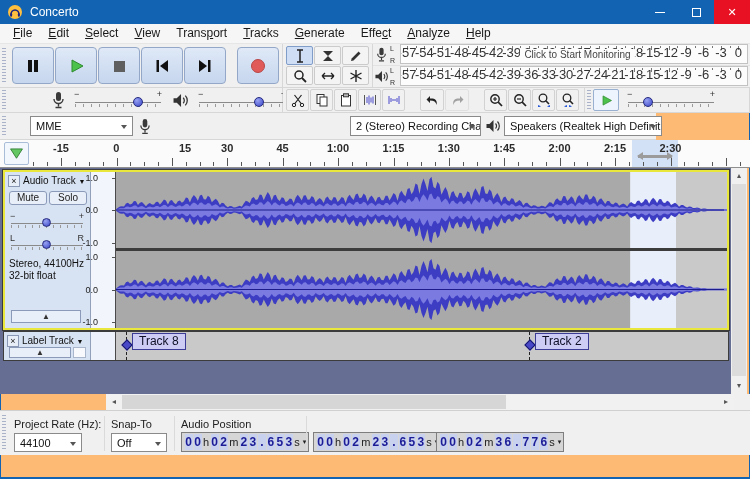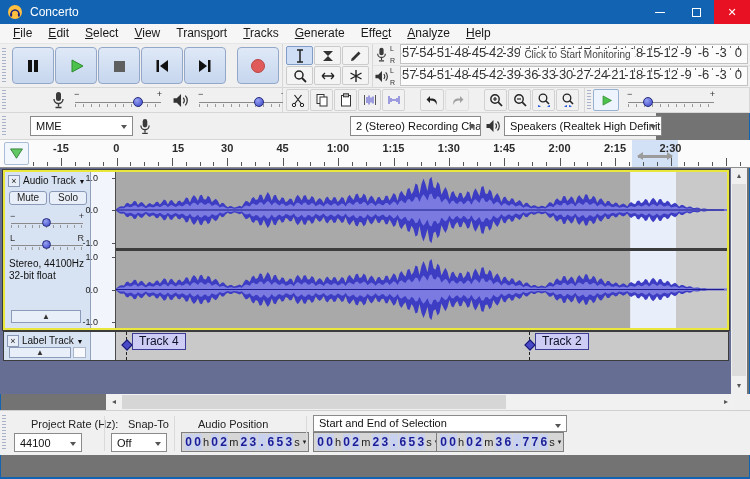--- a/index.html
+++ b/index.html
@@ -1,18 +1,18 @@
 <!DOCTYPE html>
 <html><head>
 <meta charset="utf-8">
 <style>
   html,body{margin:0;padding:0;background:#444;}
   *{box-sizing:border-box;user-select:none;}
   .win{position:relative;width:750px;height:479px;font-family:"Liberation Sans",sans-serif;
-       background:#737373;box-shadow:inset 0 0 0 1px #1264b2;overflow:hidden;}
+       background:#fdba74;box-shadow:inset 0 0 0 1px #1264b2;overflow:hidden;}
 
   
   .titlebar{position:absolute;left:0;top:0;width:750px;height:24px;background:#1264b2;display:flex;align-items:center;}
   .title-icon{margin-left:7px;width:16px;height:16px;flex:0 0 auto;}
   .title-text{color:#fff;font-size:12px;margin-left:7px;}
   .caps{position:absolute;right:0;top:0;height:24px;display:flex;}
   .cap{width:36px;height:24px;display:flex;align-items:center;justify-content:center;color:#fff;font-size:10px;}
   .cap-close{background:#e81123;font-size:11px;}
   .minline{display:block;width:10px;height:1px;background:#fff;}
   .maxbox{display:block;width:9px;height:9px;border:1px solid #fff;}
@@ -112,21 +112,21 @@
   .vscroll{position:absolute;left:734px;top:168px;width:16px;height:226px;background:#f0f0f0;}
   .vscroll .sbtn{position:absolute;left:0;width:16px;height:16px;font-size:8px;color:#555;text-align:center;line-height:16px;}
   .vthumb{position:absolute;left:1px;top:16px;width:14px;height:192px;background:#dcdcdc;}
   .hscroll{position:absolute;left:106px;top:394px;width:628px;height:16px;background:#f1f1f1;}
   .hscroll .sbtn{position:absolute;top:0;width:16px;height:16px;font-size:8px;color:#555;text-align:center;line-height:16px;}
   .hthumb{position:absolute;left:16px;top:1px;width:384px;height:14px;background:#d6d6d6;}
   .corner{position:absolute;left:734px;top:394px;width:16px;height:16px;background:#f0f0f0;}
 
   
   .selbar{position:absolute;left:0;top:410px;width:750px;height:45px;background:#f0f0f0;border-top:1px solid #d0d0d0;}
-  .sblabel{position:absolute;font-size:11px;color:#222;white-space:nowrap;margin-left:17px;}
+  .sblabel{position:absolute;font-size:11px;color:#222;white-space:nowrap;}
   .sep{position:absolute;top:5px;bottom:4px;width:1px;background:#dadada;}
   .timefield{position:absolute;height:20px;background:#d6d6d6;border:1px solid #7e7e7e;display:flex;align-items:center;padding:0 2px;}
   .tcell{display:inline-block;width:8px;text-align:center;background:#c8d2ee;color:#1c1c96;
          font-weight:bold;font-size:12px;line-height:16px;margin:0 0.5px;}
   .tunit{display:inline-block;color:#222;font-size:11px;padding:0 1px;}
   .tcaret{font-size:7px;color:#222;margin-left:2px;}
 
   
   .statusbar{position:absolute;left:0;top:455px;width:750px;height:22px;background:#f0f0f0;border-top:1px solid #dadada;}
   .statusmsg{position:absolute;left:38px;top:4px;font-size:11px;color:#222;}
@@ -561,21 +561,21 @@
       </span>
     <div class="ruler">
       <div class="ruler-sel">
         <i class="bar"></i>
         <i class="la"></i>
         <i class="ra"></i>
       </div>
       <div>
           <span class="tl-num" style="left: 29px;">-15</span>
           <span class="tl-num" style="left: 84.4px;">0</span>
-          <span class="tl-num" style="left: 146px;">15</span>
+          <span class="tl-num" style="left: 153px;">15</span>
           <span class="tl-num" style="left: 195.2px;">30</span>
           <span class="tl-num" style="left: 250.6px;">45</span>
           <span class="tl-num" style="left: 306px;">1:00</span>
           <span class="tl-num" style="left: 361.4px;">1:15</span>
           <span class="tl-num" style="left: 416.8px;">1:30</span>
           <span class="tl-num" style="left: 472.2px;">1:45</span>
           <span class="tl-num" style="left: 527.6px;">2:00</span>
           <span class="tl-num" style="left: 583px;">2:15</span>
           <span class="tl-num" style="left: 638.4px;">2:30</span>
           <span class="tl-num" style="left: 693.8px; margin-left: 46px;">2:45</span>
@@ -706,21 +706,21 @@
       <div class="lpanel">
         <span class="xbtn">×</span>
         <span class="ttitle"><span>Label Track</span> <span class="tcaret2">▼</span></span>
         <span class="collapsebtn" style="top:15px;left:5px;width:62px;height:11px;line-height:9px;">▲</span>
         <span style="position:absolute;left:69px;top:15px;width:13px;height:11px;background:#f7f9fd;border:1px solid #aab6cc;"></span>
       </div>
       <div class="lstrip"></div>
       <div id="labelarea">
           <div class="lstem" style="left: 10px;"></div>
           <div class="ldia" style="left: 7px;"></div>
-          <div class="lbox" style="left: 16px;">Track 4</div>
+          <div class="lbox" style="left: 16px;">Track 8</div>
           <div class="lstem" style="left: 413px;"></div>
           <div class="ldia" style="left: 410px;"></div>
           <div class="lbox" style="left: 419px;">Track 2</div>
         </div>
     </div>
 
     <div class="vscroll" style="left:731px;top:0;height:226px;">
       <span class="sbtn" style="top:0;">▴</span>
       <i class="vthumb"></i>
       <span class="sbtn" style="bottom:0;">▾</span>
@@ -755,22 +755,20 @@
         <span class="tcell">2</span>
         <span class="tcell">3</span>
         <span class="tcell">.</span>
         <span class="tcell">6</span>
         <span class="tcell">5</span>
         <span class="tcell">3</span>
         <span class="tunit">s</span>
         <span class="tcaret">▾</span>
       </div>
     <i class="sep" style="left:306px;"></i>
-    <div class="combo" style="position:absolute;left:313px;top:4px;width:254px;height:17px;line-height:15px;">
-      <span>Start and End of Selection</span></div>
     <div class="timefield" style="left:313px;top:21px;">
         <span class="tcell">0</span>
         <span class="tcell">0</span>
         <span class="tunit">h</span>
         <span class="tcell">0</span>
         <span class="tcell">2</span>
         <span class="tunit">m</span>
         <span class="tcell">2</span>
         <span class="tcell">3</span>
         <span class="tcell">.</span>

